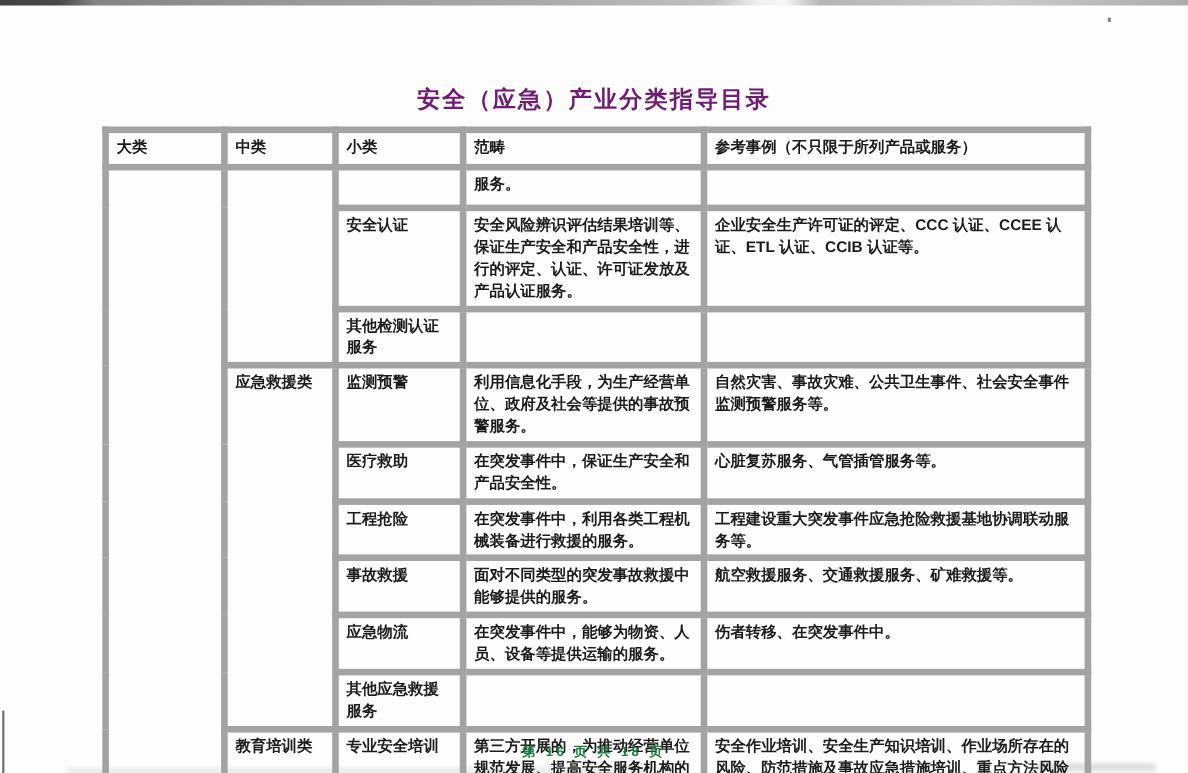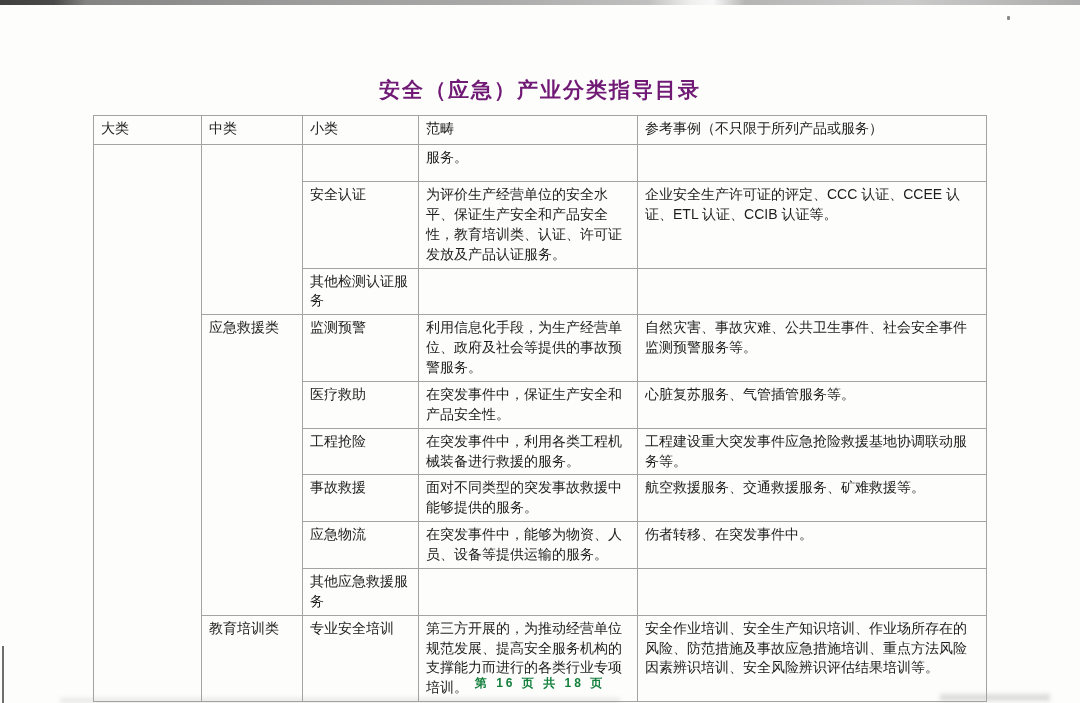--- a/index.html
+++ b/index.html
@@ -42,25 +42,25 @@
     font-size:21px; font-weight:bold; letter-spacing:2px;
     color:#701a75;
   }
 
   .table-wrap { position:absolute; left:93px; top:115px; width:893px; }
   table.catalog {
     border-collapse:collapse; width:893px; table-layout:fixed;
     background:transparent;
   }
   table.catalog th, table.catalog td {
-    border:1px solid #a3a3a3;
+    border:6px solid #a3a3a3;
     padding:3px 7px 3px 7px;
     font-size:14px; line-height:1.42;
     vertical-align:top; text-align:left;
-    font-weight:normal;
+    font-weight:bold;
     color:#1c1c1c;
     overflow:hidden;
     word-break:break-all;
   }
   table.catalog th { height:22px; }
 
   .footer-page {
     position:absolute; top:675px; left:0; width:100%;
     text-align:center;
     font-size:12px; font-weight:bold; letter-spacing:3px;
@@ -99,21 +99,21 @@
     <tbody>
       <tr style="height:37px;">
         <td rowspan="10"></td>
         <td rowspan="3"></td>
         <td></td>
         <td>服务。</td>
         <td></td>
       </tr>
       <tr style="height:75px;">
         <td>安全认证</td>
-        <td>为评价生产经营单位的安全水平、保证生产安全和产品安全性，教育培训类、认证、许可证发放及产品认证服务。</td>
+        <td>安全风险辨识评估结果培训等、保证生产安全和产品安全性，进行的评定、认证、许可证发放及产品认证服务。</td>
         <td>企业安全生产许可证的评定、CCC 认证、CCEE 认证、ETL 认证、CCIB 认证等。</td>
       </tr>
       <tr style="height:41px;">
         <td>其他检测认证服务</td>
         <td></td>
         <td></td>
       </tr>
       <tr style="height:61px;">
         <td rowspan="6">应急救援类</td>
         <td>监测预警</td>

